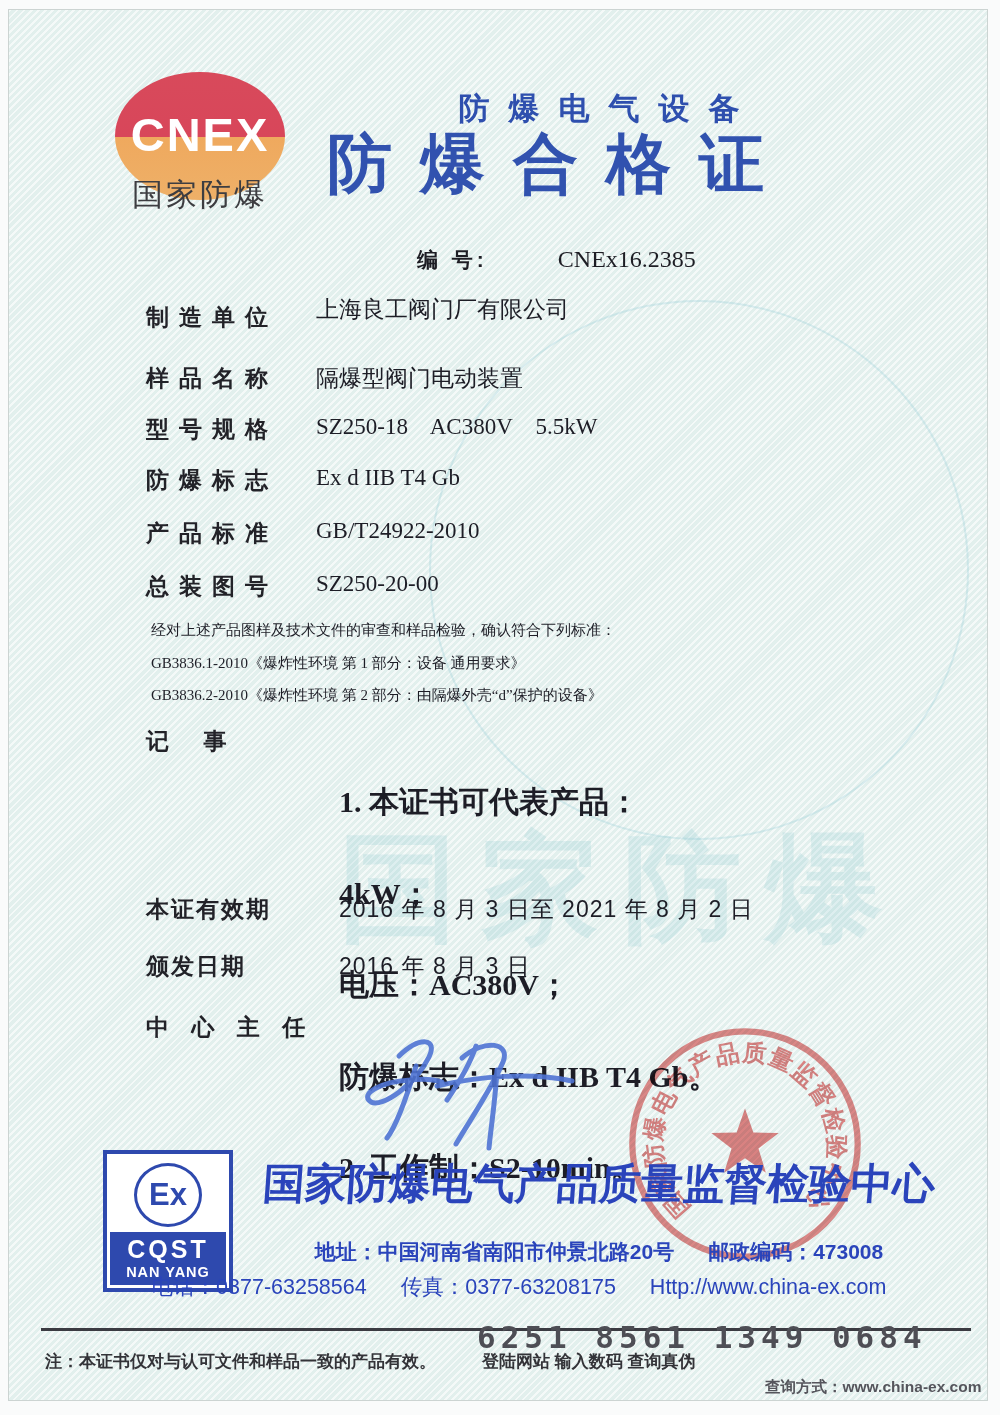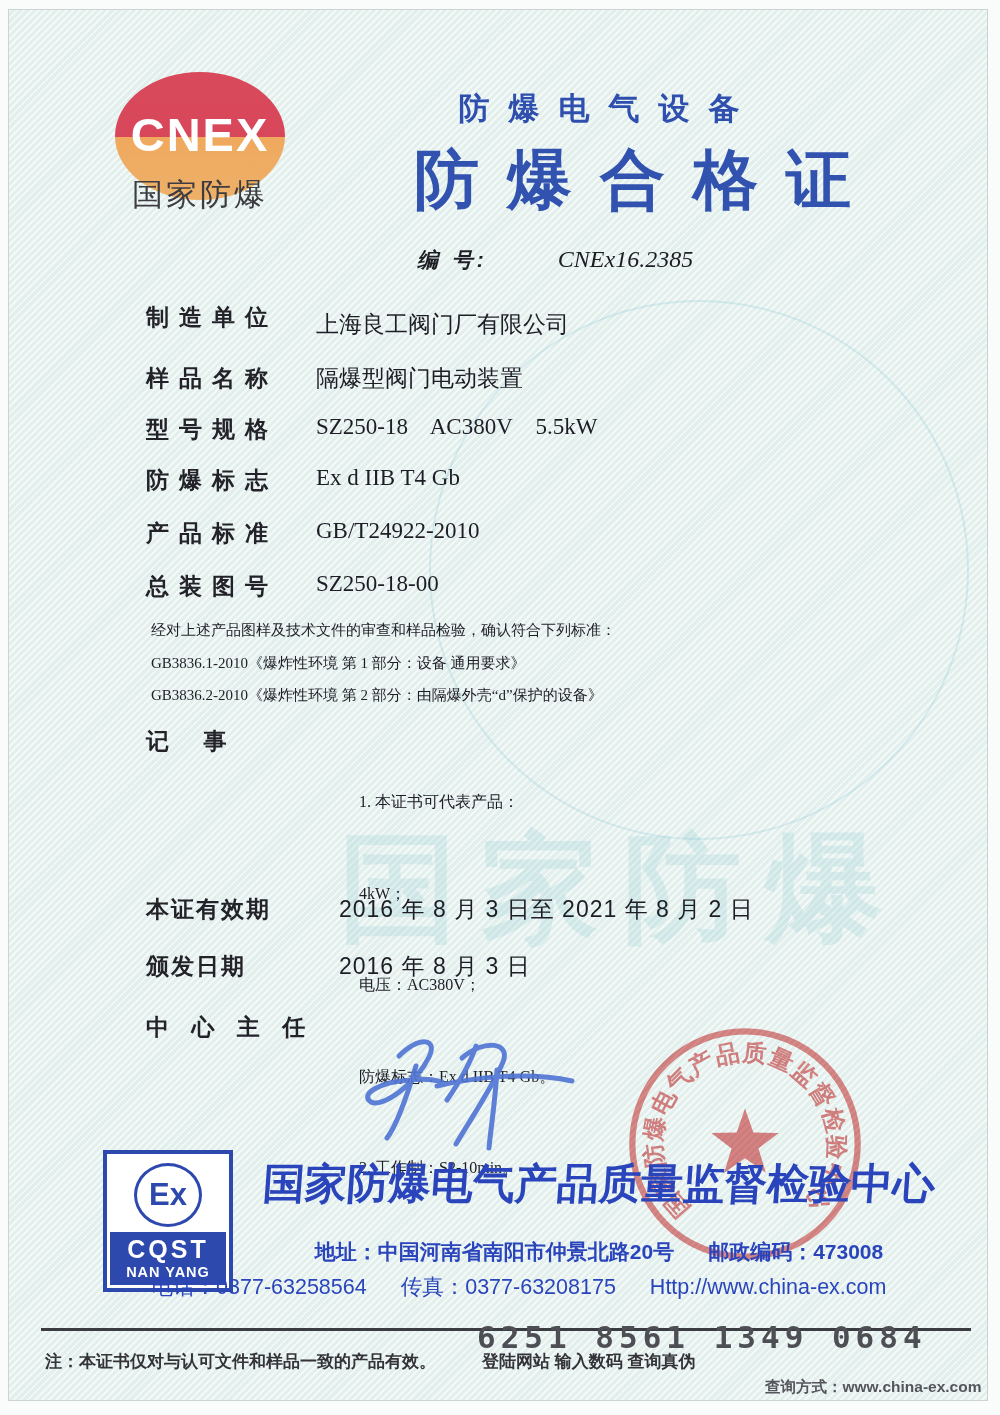--- a/index.html
+++ b/index.html
@@ -24,38 +24,38 @@
   
   .cnex-logo { left:106px; top:62px; width:170px; height:128px; border-radius:50%;
     background:linear-gradient(180deg,#d84a5b 0%,#d8465a 51%,#efa95e 51%,#eeb068 100%);
     display:flex; align-items:center; justify-content:center; }
   .cnex-logo span { color:#ffffff; font-weight:bold; font-size:47px; letter-spacing:2px;
     margin-top:-4px; }
   .logo-caption { left:92px; top:164px; width:198px; text-align:center;
     font-size:31px; color:#3d3d41; letter-spacing:3px; }
   .subtitle { left:340px; top:78px; width:500px; text-align:center;
     font-size:31px; font-weight:bold; color:#2e4fae; letter-spacing:19px; text-indent:19px; }
-  .title { left:290px; top:126px; width:580px; text-align:right;
+  .title { left:290px; top:110px; width:580px; text-align:left;
     font-size:65px; font-weight:bold; color:#3152af; letter-spacing:28px; text-indent:28px; }
-  .certno-row { left:408px; top:236px; display:flex; align-items:baseline;font-style:italic; }
+  .certno-row { left:408px; top:236px; display:flex; align-items:baseline; }
   .certno-label { font-size:21px; font-weight:bold; color:#1d1d24; letter-spacing:4px; }
   .certno-val { font-size:24px; color:#1d1d24; margin-left:70px;
     font-family:"Liberation Serif", serif; }
 
   
   .flabel { left:137px; font-size:23px; font-weight:600; color:#222228; letter-spacing:10px;
     white-space:nowrap; }
   .fval { left:307px; font-size:23px; color:#1d1d26; white-space:pre;
     font-family:"Liberation Serif", serif; }
   .tight { letter-spacing:2px; }
 
   .para { left:142px; top:604px; width:760px; font-size:15px; color:#1d1d26;
     line-height:32.5px; font-family:"Liberation Serif", serif; }
-  .remarks { left:350px; top:716px; font-size:16px; color:#1d1d26; line-height:30.5px;
-    font-family:"Liberation Serif", serif; white-space:pre; }
+  .remarks { left:330px; top:716px; font-size:30px; color:#1d1d26; line-height:30.5px;
+    font-family:"Liberation Serif", serif; white-space:pre;font-weight:bold; }
 
   
   .sig { left:335px; top:1014px; width:260px; height:140px; }
   .stamp { left:616px; top:1014px; width:240px; height:240px;
     mix-blend-mode:multiply; opacity:0.88; }
 
   
   .cqst-box { left:94px; top:1140px; width:130px; height:142px;
     border:4px solid #2e49ae; background:#ffffff; display:flex; flex-direction:column;
     padding:3px; }
@@ -97,36 +97,36 @@
   </div>
   <div class="abs logo-caption">国家防爆</div>
   <div class="abs subtitle">防爆电气设备</div>
   <div class="abs title">防爆合格证</div>
   <div class="abs certno-row">
     <span class="certno-label">编  号:</span>
     <span class="certno-val">CNEx16.2385</span>
   </div>
 
   <div class="abs flabel" style="top:292px">制造单位</div>
-  <div class="abs fval" style="top:299px">上海良工阀门厂有限公司</div>
+  <div class="abs fval" style="top:284px">上海良工阀门厂有限公司</div>
 
   <div class="abs flabel" style="top:353px">样品名称</div>
   <div class="abs fval" style="top:353px">隔爆型阀门电动装置</div>
 
   <div class="abs flabel" style="top:404px">型号规格</div>
   <div class="abs fval" style="top:404px">SZ250-18    AC380V    5.5kW</div>
 
   <div class="abs flabel" style="top:455px">防爆标志</div>
   <div class="abs fval" style="top:455px">Ex d IIB T4 Gb</div>
 
   <div class="abs flabel" style="top:508px">产品标准</div>
   <div class="abs fval" style="top:508px">GB/T24922-2010</div>
 
   <div class="abs flabel" style="top:561px">总装图号</div>
-  <div class="abs fval" style="top:561px">SZ250-18-00</div>
+  <div class="abs fval" style="top:561px">SZ250-20-00</div>
 
   <div class="abs para">
     <div>经对上述产品图样及技术文件的审查和样品检验，确认符合下列标准：</div>
     <div>GB3836.1-2010《爆炸性环境 第 1 部分：设备 通用要求》</div>
     <div>GB3836.2-2010《爆炸性环境 第 2 部分：由隔爆外壳“d”保护的设备》</div>
   </div>
 
   <div class="abs flabel" style="top:716px; letter-spacing:14px">记  事</div>
   <div class="abs remarks">
     <div>1. 本证书可代表产品：</div>

